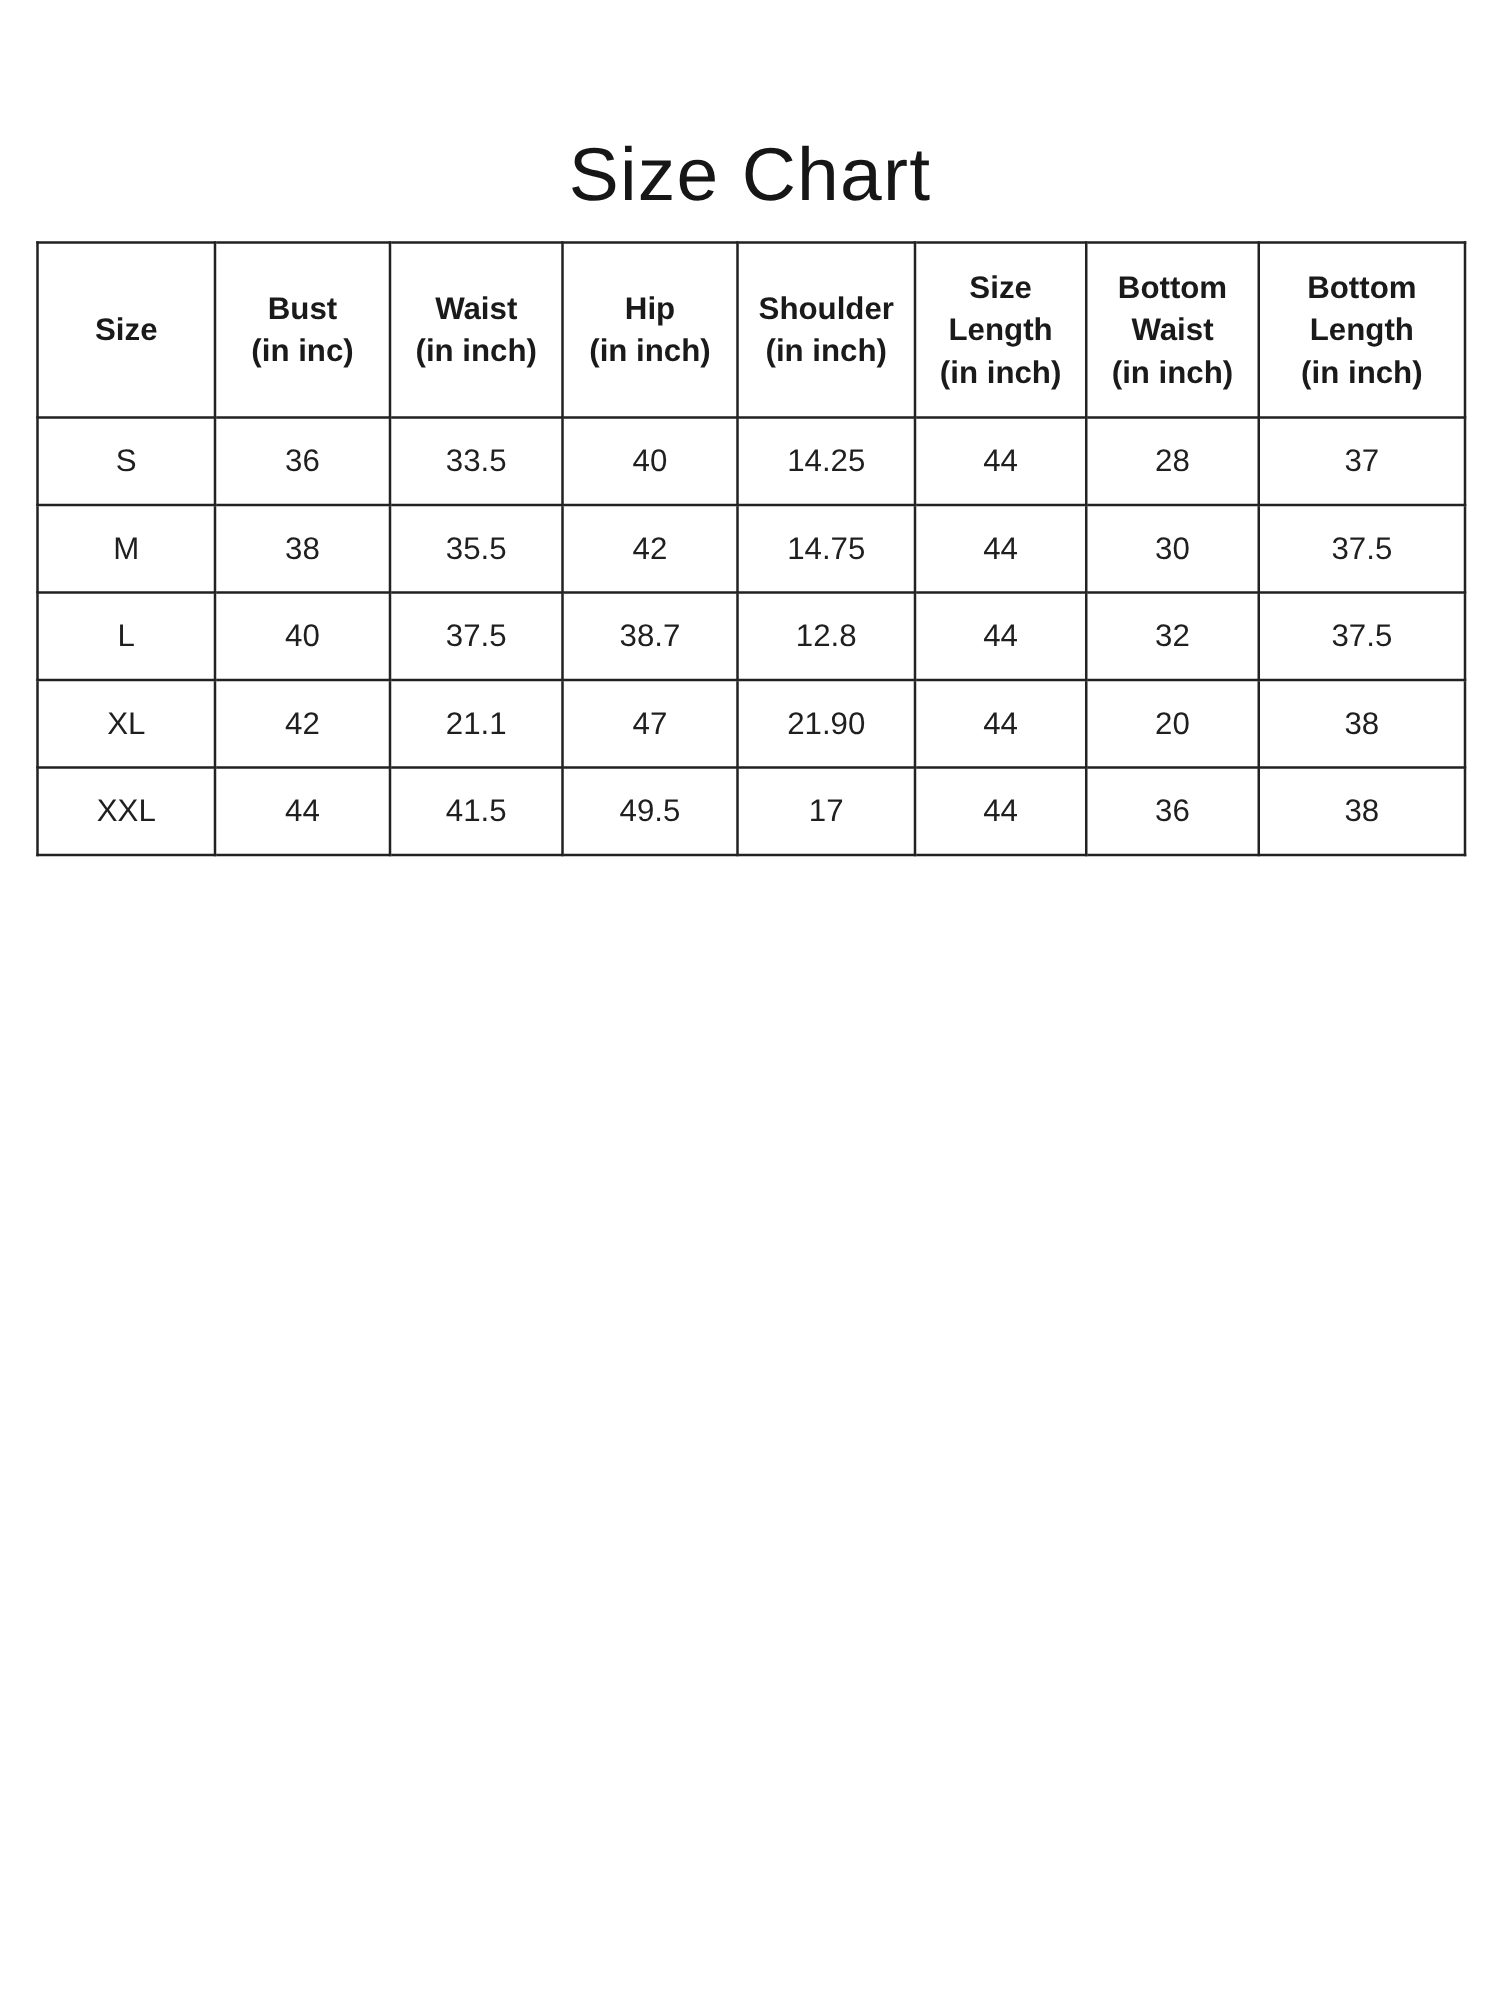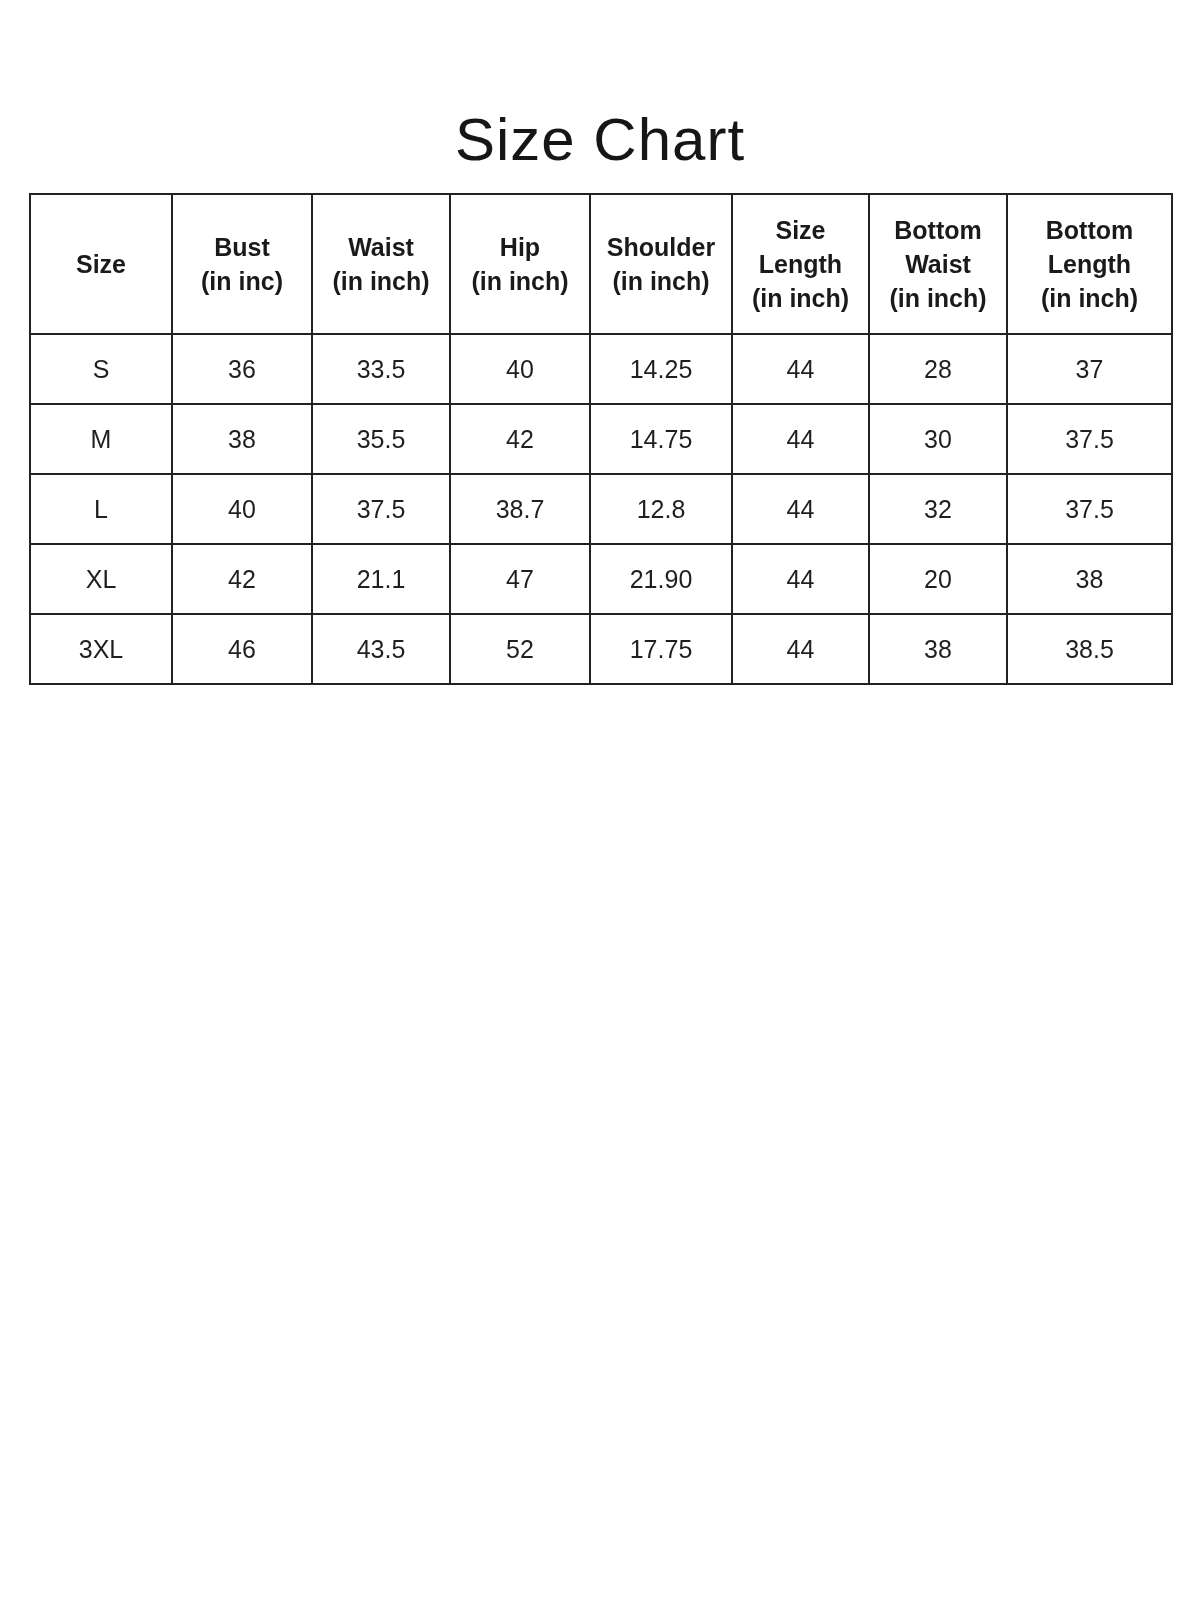--- a/index.html
+++ b/index.html
@@ -153,25 +153,25 @@
         <td>XL</td>
         <td>42</td>
         <td>21.1</td>
         <td>47</td>
         <td>21.90</td>
         <td>44</td>
         <td>20</td>
         <td>38</td>
       </tr>
       <tr>
-        <td>3XL</td>
-        <td>46</td>
-        <td>43.5</td>
-        <td>52</td>
-        <td>17.75</td>
+        <td>XXL</td>
         <td>44</td>
+        <td>41.5</td>
+        <td>49.5</td>
+        <td>17</td>
+        <td>44</td>
+        <td>36</td>
         <td>38</td>
-        <td>38.5</td>
       </tr>
     </tbody>
   </table>
 
 </div>
 
 </body></html>

